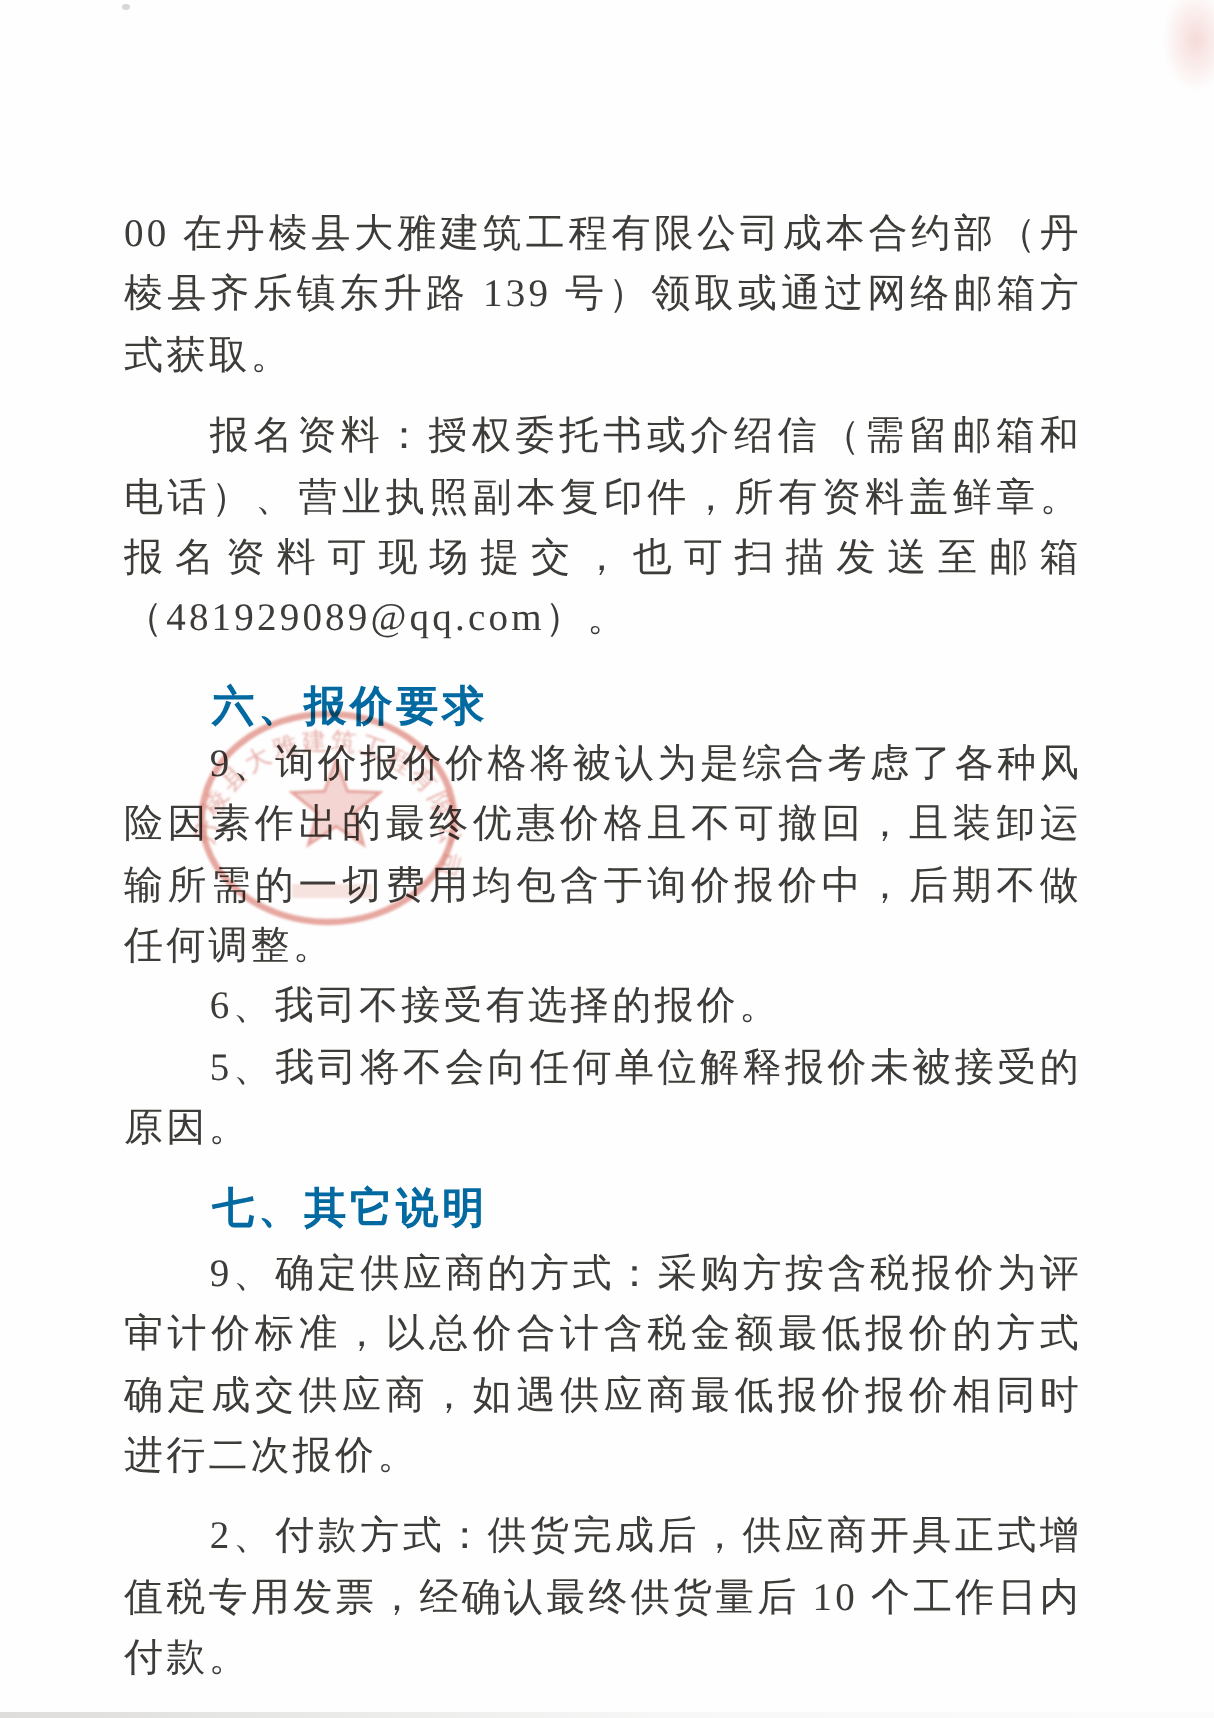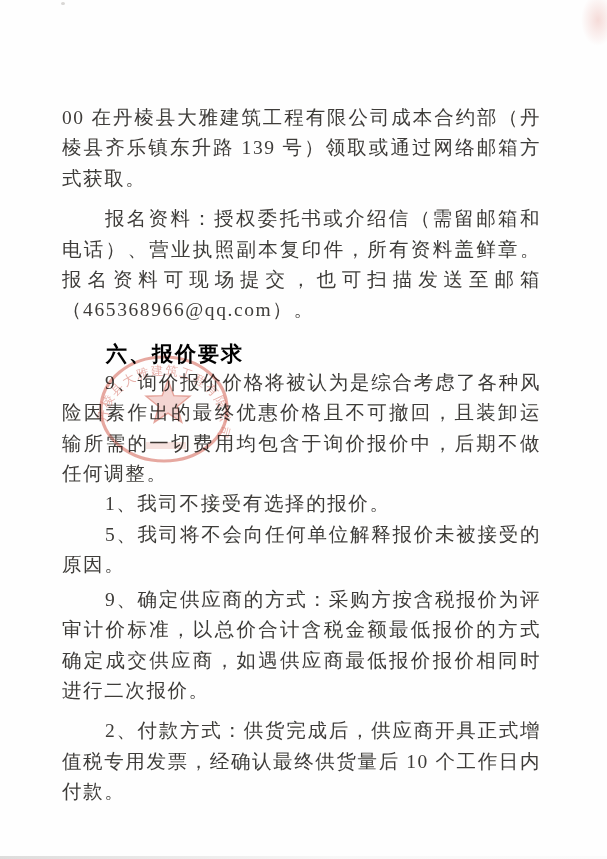--- a/index.html
+++ b/index.html
@@ -31,21 +31,21 @@
   .content p {
     margin: 0;
   }
   .para-indent {
     text-indent: 2.2em;
   }
   .gap-sm { margin-top: 10px !important; }
   .heading {
     font-family: "Liberation Sans", "DejaVu Sans", sans-serif;
     font-weight: bold;
-    color: #000000;
+    color: #0369a1;
     font-size: 21px;
     line-height: 29px;
     letter-spacing: 2px;
     text-indent: 2.1em;
     margin-top: 13px !important;
   }
   .heading-2 { margin-top: 9px !important; }
   .p7 { margin-top: 4px !important; }
   .p8 { margin-top: 10px !important; }
   
@@ -107,22 +107,23 @@
       </defs>
       <text font-size="12.5" letter-spacing="1.5" fill="rgba(213,112,100,0.62)" font-family="Liberation Sans, sans-serif">
         <textPath href="#seal-arc" startOffset="6%">丹棱县大雅建筑工程有限公司</textPath>
       </text>
       <rect x="62" y="98" width="40" height="7" fill="rgba(224,140,128,0.28)"></rect>
     </g>
   </svg>
 
   <div class="content">
     <p class="para">00 在丹棱县大雅建筑工程有限公司成本合约部（丹棱县齐乐镇东升路 139 号）领取或通过网络邮箱方式获取。</p>
-    <p class="para para-indent gap-sm">报名资料：授权委托书或介绍信（需留邮箱和电话）、营业执照副本复印件，所有资料盖鲜章。报名资料可现场提交，也可扫描发送至邮箱（465368966@qq.com）。</p>
+    <p class="para para-indent gap-sm">报名资料：授权委托书或介绍信（需留邮箱和电话）、营业执照副本复印件，所有资料盖鲜章。报名资料可现场提交，也可扫描发送至邮箱（481929089@qq.com）。</p>
     <p class="heading">六、报价要求</p>
     <p class="para para-indent">9、询价报价价格将被认为是综合考虑了各种风险因素作出的最终优惠价格且不可撤回，且装卸运输所需的一切费用均包含于询价报价中，后期不做任何调整。</p>
-    <p class="para para-indent">1、我司不接受有选择的报价。</p>
+    <p class="para para-indent">6、我司不接受有选择的报价。</p>
     <p class="para para-indent">5、我司将不会向任何单位解释报价未被接受的原因。</p>
+    <p class="heading heading-2">七、其它说明</p>
     <p class="para para-indent p7">9、确定供应商的方式：采购方按含税报价为评审计价标准，以总价合计含税金额最低报价的方式确定成交供应商，如遇供应商最低报价报价相同时进行二次报价。</p>
     <p class="para para-indent p8">2、付款方式：供货完成后，供应商开具正式增值税专用发票，经确认最终供货量后 10 个工作日内付款。</p>
   </div>
 
 </div>
 
 </body></html>

